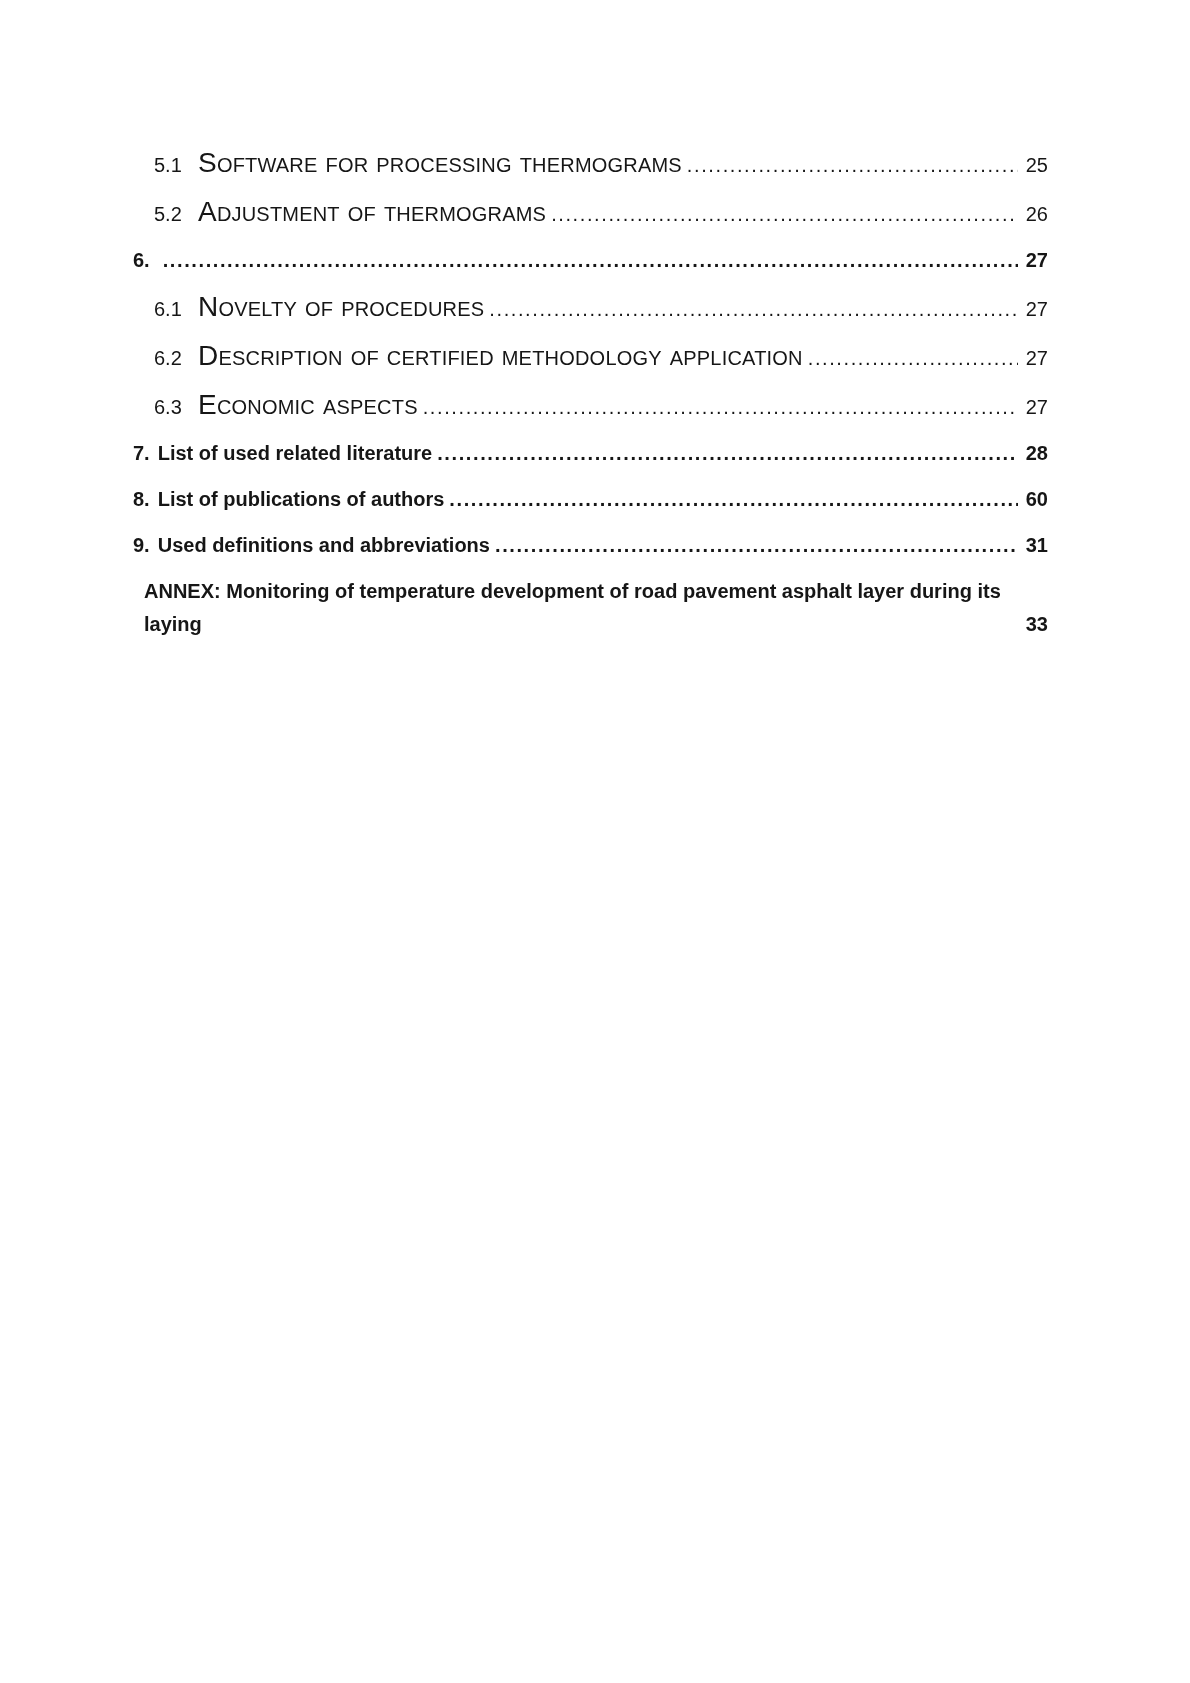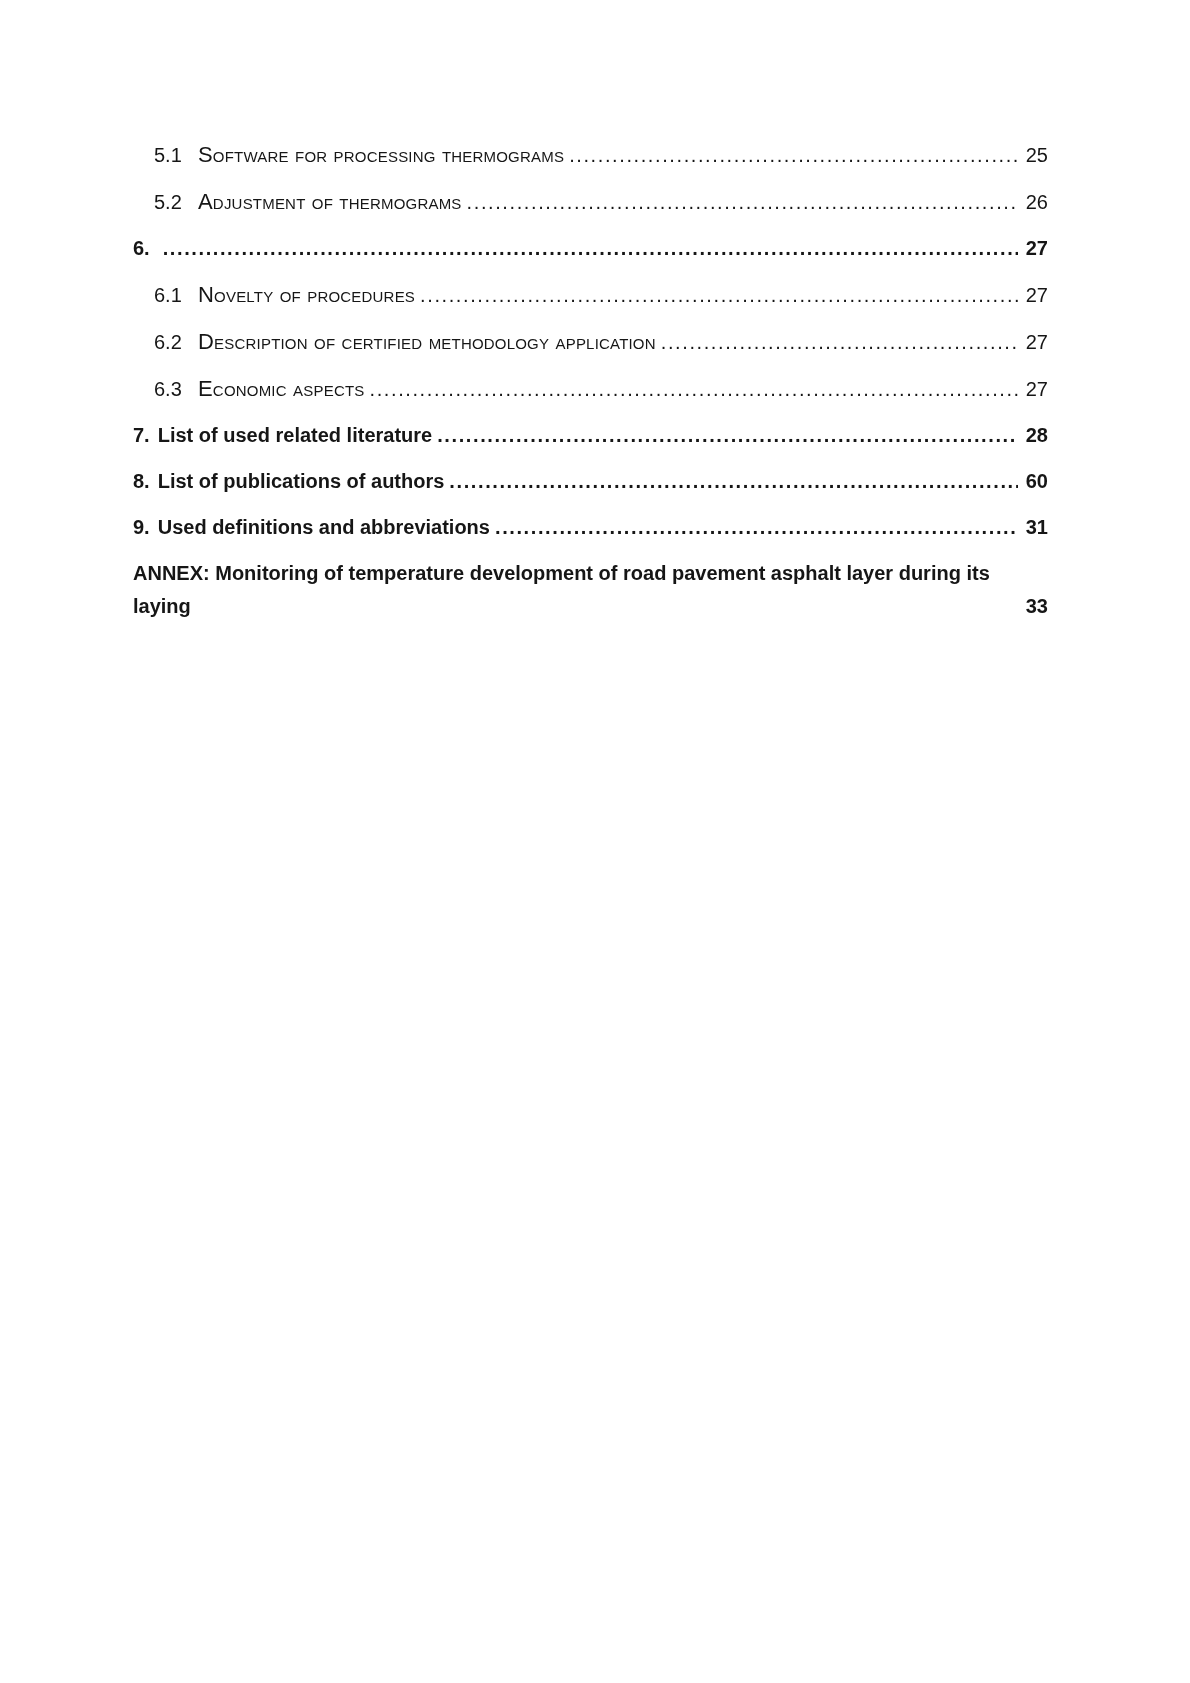--- a/index.html
+++ b/index.html
@@ -12,21 +12,21 @@
   }
   .page {
     position: relative;
     width: 1190px;
     height: 1683px;
     background: #ffffff;
     overflow: hidden;
   }
   .toc {
     position: absolute;
-    top: 138px;
+    top: 146px;
     left: 133px;
     width: 915px;
   }
   .row {
     display: flex;
     align-items: baseline;
     line-height: 33px;
     margin-bottom: 13px;
     font-size: 20px;
     white-space: nowrap;
@@ -36,21 +36,21 @@
     font-weight: 400;
   }
   .row.sub .num {
     display: inline-block;
     width: 44px;
     flex: 0 0 44px;
     font-size: 20px;
   }
   .row.sub .title {
     font-variant: small-caps;
-    font-size: 22px;
+    font-size: 28px;
     letter-spacing: 0.2px;
     text-align: right;
   }
   .row.main {
     font-weight: 700;
   }
   .row.main .num {
     flex: 0 0 auto;
     margin-right: 8px;
   }
@@ -70,20 +70,21 @@
     flex: 0 0 auto;
     text-align: left;
   }
   
   .row.annex {
     display: block;
     position: relative;
     white-space: normal;
     max-height: 66px;
     overflow: hidden;
+    margin-left: 11px;
   }
   .row.annex .title {
     display: inline;
   }
   .row.annex .pageno {
     position: absolute;
     right: 0;
     bottom: 0;
     background: #ffffff;
     padding-left: 12px;

